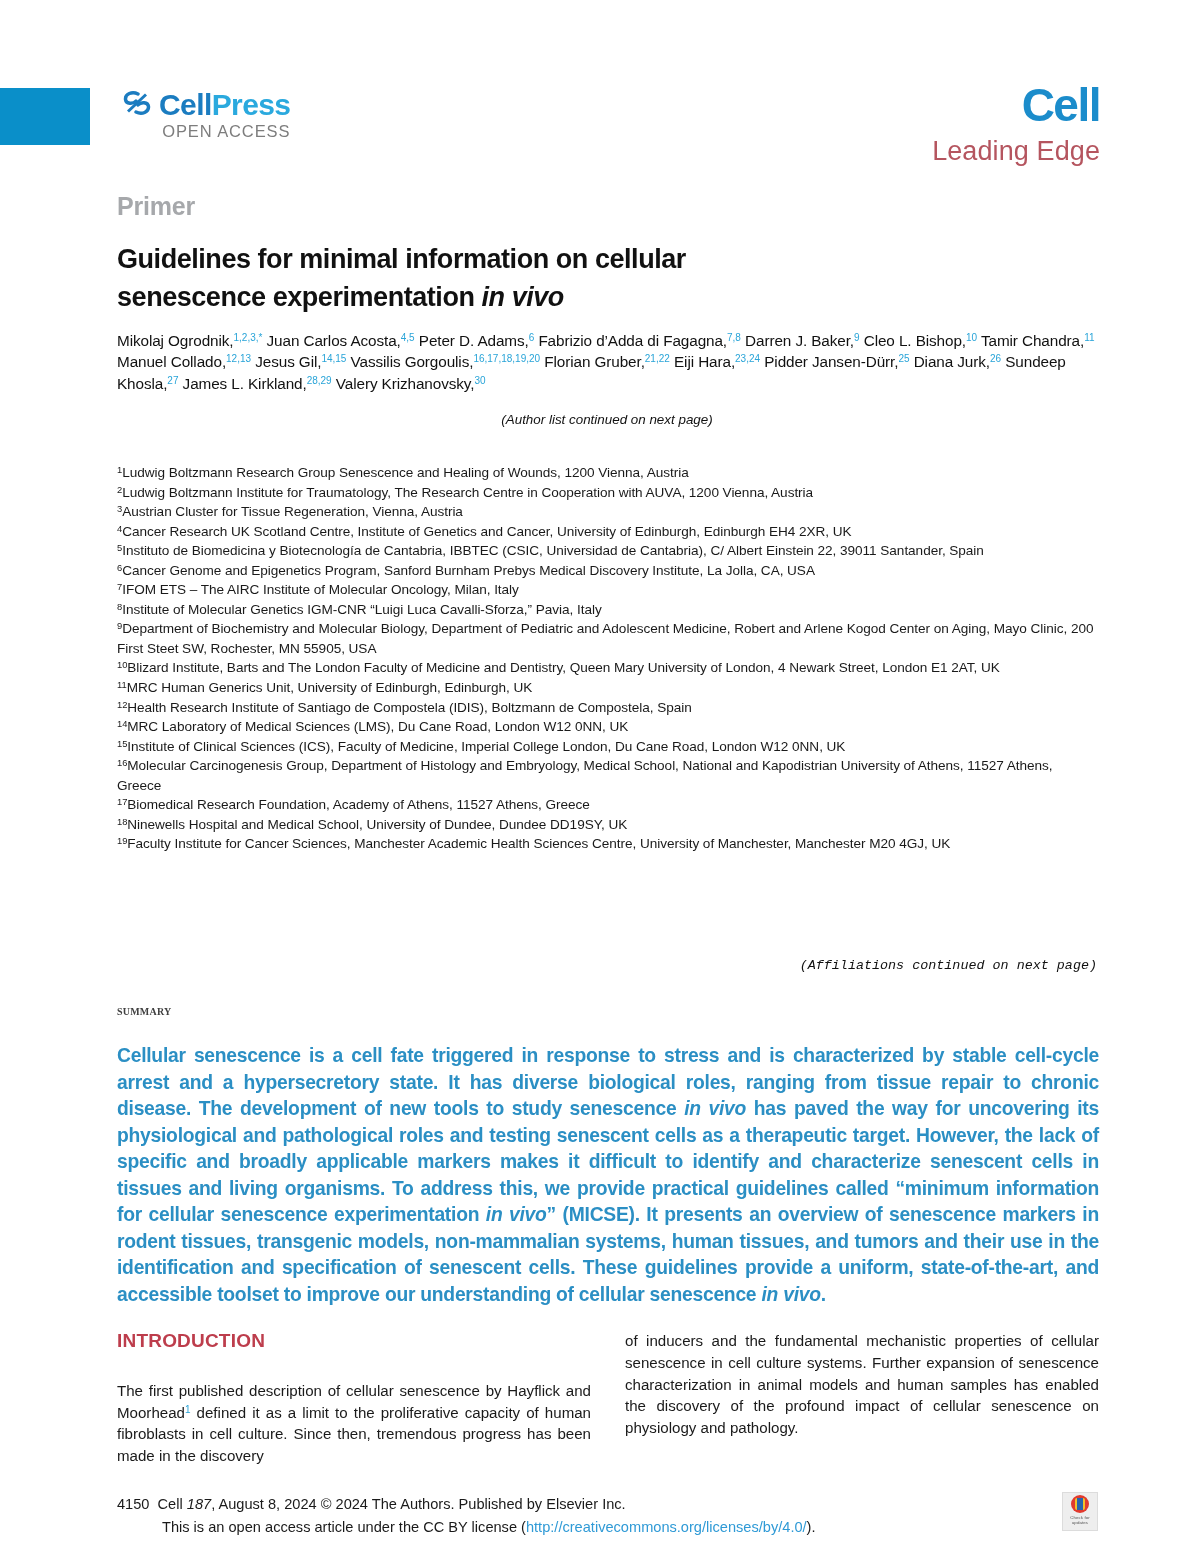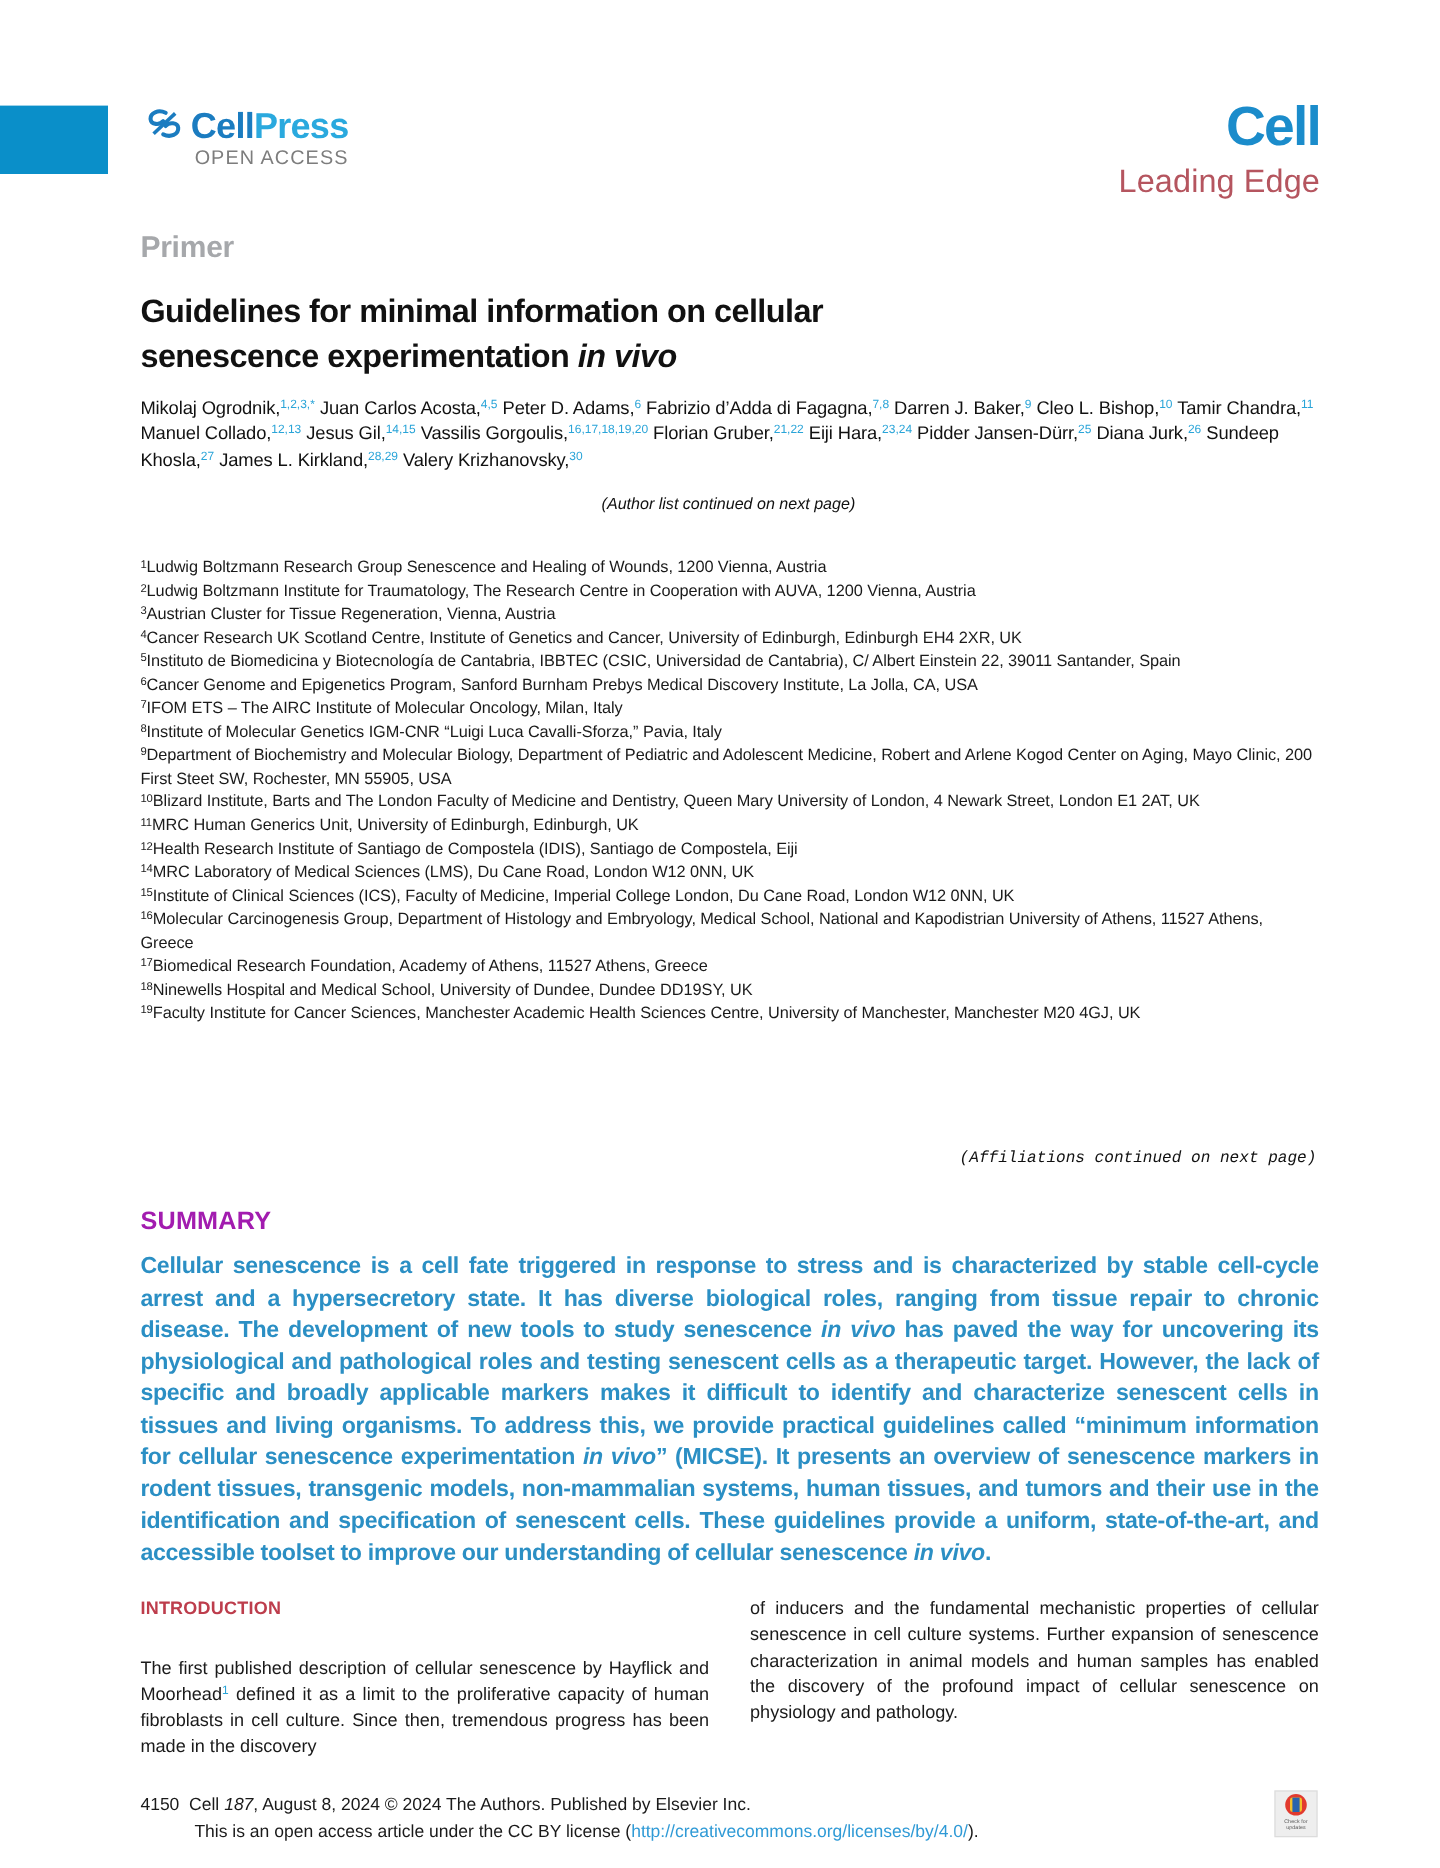--- a/index.html
+++ b/index.html
@@ -175,24 +175,25 @@
     font-style: italic;
     color: #111111;
     font-family: Liberation Mono, monospace;
   }
 
   
   .summary-head {
     position: absolute;
     top: 1006px;
     left: 0;
-    font-size: 21px;
-    font-weight: bold;
-    color: #a21caf;
+    font-size: 10px;
+    font-weight: bold;
+    color: #404040;
     letter-spacing: 0.2px;
+    font-family: Liberation Serif, serif;
   }
   .summary-body {
     position: absolute;
     top: 1043px;
     left: 0;
     width: 982px;
     font-size: 19.3px;
     line-height: 26.5px;
     color: #2b8fc4;
     font-weight: bold;
@@ -207,21 +208,21 @@
     top: 1330px;
     width: 474px;
     font-size: 15.1px;
     line-height: 21.8px;
     text-align: justify;
     color: #1a1a1a;
   }
   .col-left { left: 0; }
   .col-right { left: 508px; }
   .section-head {
-    font-size: 15px;
+    font-size: 19px;
     font-weight: bold;
     color: #bd3d4c;
     letter-spacing: 0.2px;
     margin: 0 0 28px 0;
   }
   .col p { margin: 0; }
   .col sup.ref {
     font-size: 10px;
     color: #29a4d8;
     vertical-align: 5px;
@@ -337,21 +338,21 @@
         <p><sup>2</sup><span>Ludwig Boltzmann Institute for Traumatology, The Research Centre in Cooperation with AUVA, 1200 Vienna, Austria</span></p>
         <p><sup>3</sup><span>Austrian Cluster for Tissue Regeneration, Vienna, Austria</span></p>
         <p><sup>4</sup><span>Cancer Research UK Scotland Centre, Institute of Genetics and Cancer, University of Edinburgh, Edinburgh EH4 2XR, UK</span></p>
         <p><sup>5</sup><span>Instituto de Biomedicina y Biotecnología de Cantabria, IBBTEC (CSIC, Universidad de Cantabria), C/ Albert Einstein 22, 39011 Santander, Spain</span></p>
         <p><sup>6</sup><span>Cancer Genome and Epigenetics Program, Sanford Burnham Prebys Medical Discovery Institute, La Jolla, CA, USA</span></p>
         <p><sup>7</sup><span>IFOM ETS – The AIRC Institute of Molecular Oncology, Milan, Italy</span></p>
         <p><sup>8</sup><span>Institute of Molecular Genetics IGM-CNR “Luigi Luca Cavalli-Sforza,” Pavia, Italy</span></p>
         <p><sup>9</sup><span>Department of Biochemistry and Molecular Biology, Department of Pediatric and Adolescent Medicine, Robert and Arlene Kogod Center on Aging, Mayo Clinic, 200 First Steet SW, Rochester, MN 55905, USA</span></p>
         <p><sup>10</sup><span>Blizard Institute, Barts and The London Faculty of Medicine and Dentistry, Queen Mary University of London, 4 Newark Street, London E1 2AT, UK</span></p>
         <p><sup>11</sup><span>MRC Human Generics Unit, University of Edinburgh, Edinburgh, UK</span></p>
-        <p><sup>12</sup><span>Health Research Institute of Santiago de Compostela (IDIS), Santiago de Compostela, Eiji</span></p>
+        <p><sup>12</sup><span>Health Research Institute of Santiago de Compostela (IDIS), Boltzmann de Compostela, Spain</span></p>
         <p><sup>14</sup><span>MRC Laboratory of Medical Sciences (LMS), Du Cane Road, London W12 0NN, UK</span></p>
         <p><sup>15</sup><span>Institute of Clinical Sciences (ICS), Faculty of Medicine, Imperial College London, Du Cane Road, London W12 0NN, UK</span></p>
         <p><sup>16</sup><span>Molecular Carcinogenesis Group, Department of Histology and Embryology, Medical School, National and Kapodistrian University of Athens, 11527 Athens, Greece</span></p>
         <p><sup>17</sup><span>Biomedical Research Foundation, Academy of Athens, 11527 Athens, Greece</span></p>
         <p><sup>18</sup><span>Ninewells Hospital and Medical School, University of Dundee, Dundee DD19SY, UK</span></p>
         <p><sup>19</sup><span>Faculty Institute for Cancer Sciences, Manchester Academic Health Sciences Centre, University of Manchester, Manchester M20 4GJ, UK</span></p>
       </div>
 
     <div class="aff-note">(Affiliations continued on next page)</div>
 

